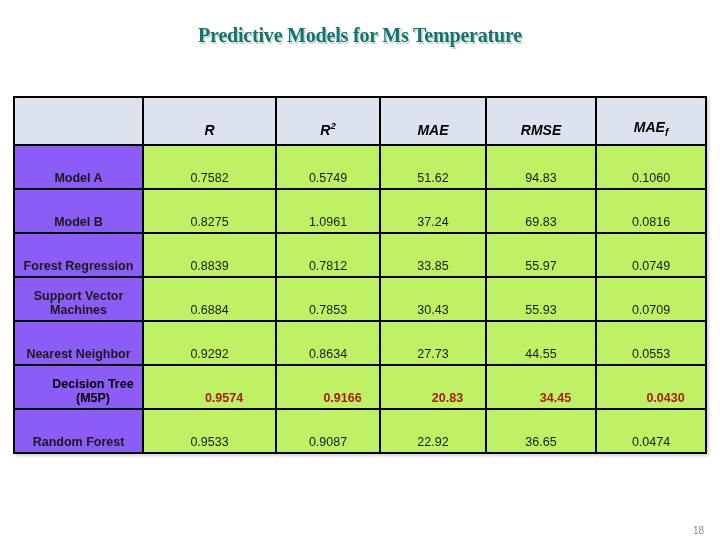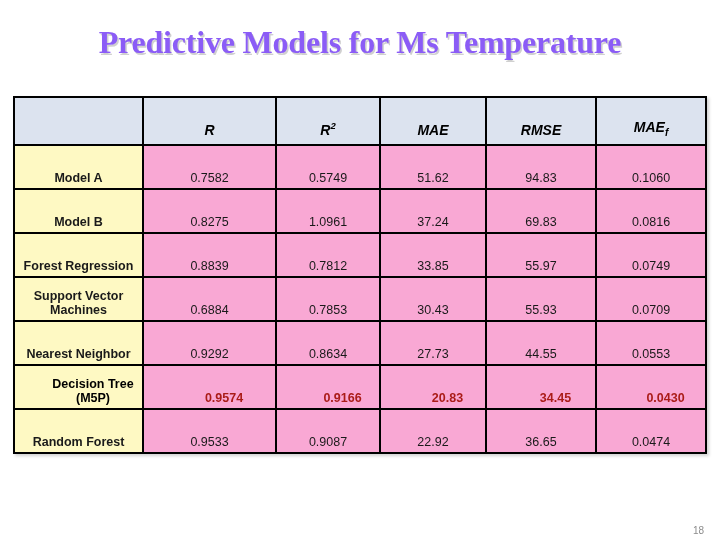--- a/index.html
+++ b/index.html
@@ -18,23 +18,23 @@
 
   
   .slide-title {
     position: absolute;
     top: 24px;
     left: 0;
     width: 720px;
     text-align: center;
     font-family: "Liberation Serif", serif;
     font-weight: bold;
-    font-size: 32px;
+    font-size: 20px;
     letter-spacing: -0.2px;
-    color: #8b5cf6;
+    color: #0f766e;
     text-shadow: 1.5px 1.5px 0px rgba(150,150,150,0.45);
     white-space: nowrap;
   }
 
   
   .table-wrap {
     position: absolute;
     left: 13px;
     top: 96px;
     width: 694px;
@@ -68,32 +68,32 @@
     padding-bottom: 6px;
   }
   tr.head-row th.blank-head {
     background: #dce3ef;
   }
   th .sup { font-size: 9.5px; vertical-align: super; font-style: italic; }
   th .sub { font-size: 10px; vertical-align: sub; font-style: italic; }
 
   
   td.row-label {
-    background: #fef9c3;
+    background: #8b5cf6;
     font-weight: bold;
     font-size: 12.5px;
     text-align: center;
     line-height: 1.12;
     color: #000000;
     padding-bottom: 4px;
   }
 
   
   td.val {
-    background: #f9a8d4;
+    background: #bef264;
     font-size: 12.5px;
     font-weight: normal;
     padding-bottom: 4px;
   }
 
   
   tr.highlight td.val,
   tr.highlight td.row-label {
     color: #aa1c18;
     font-weight: bold;

